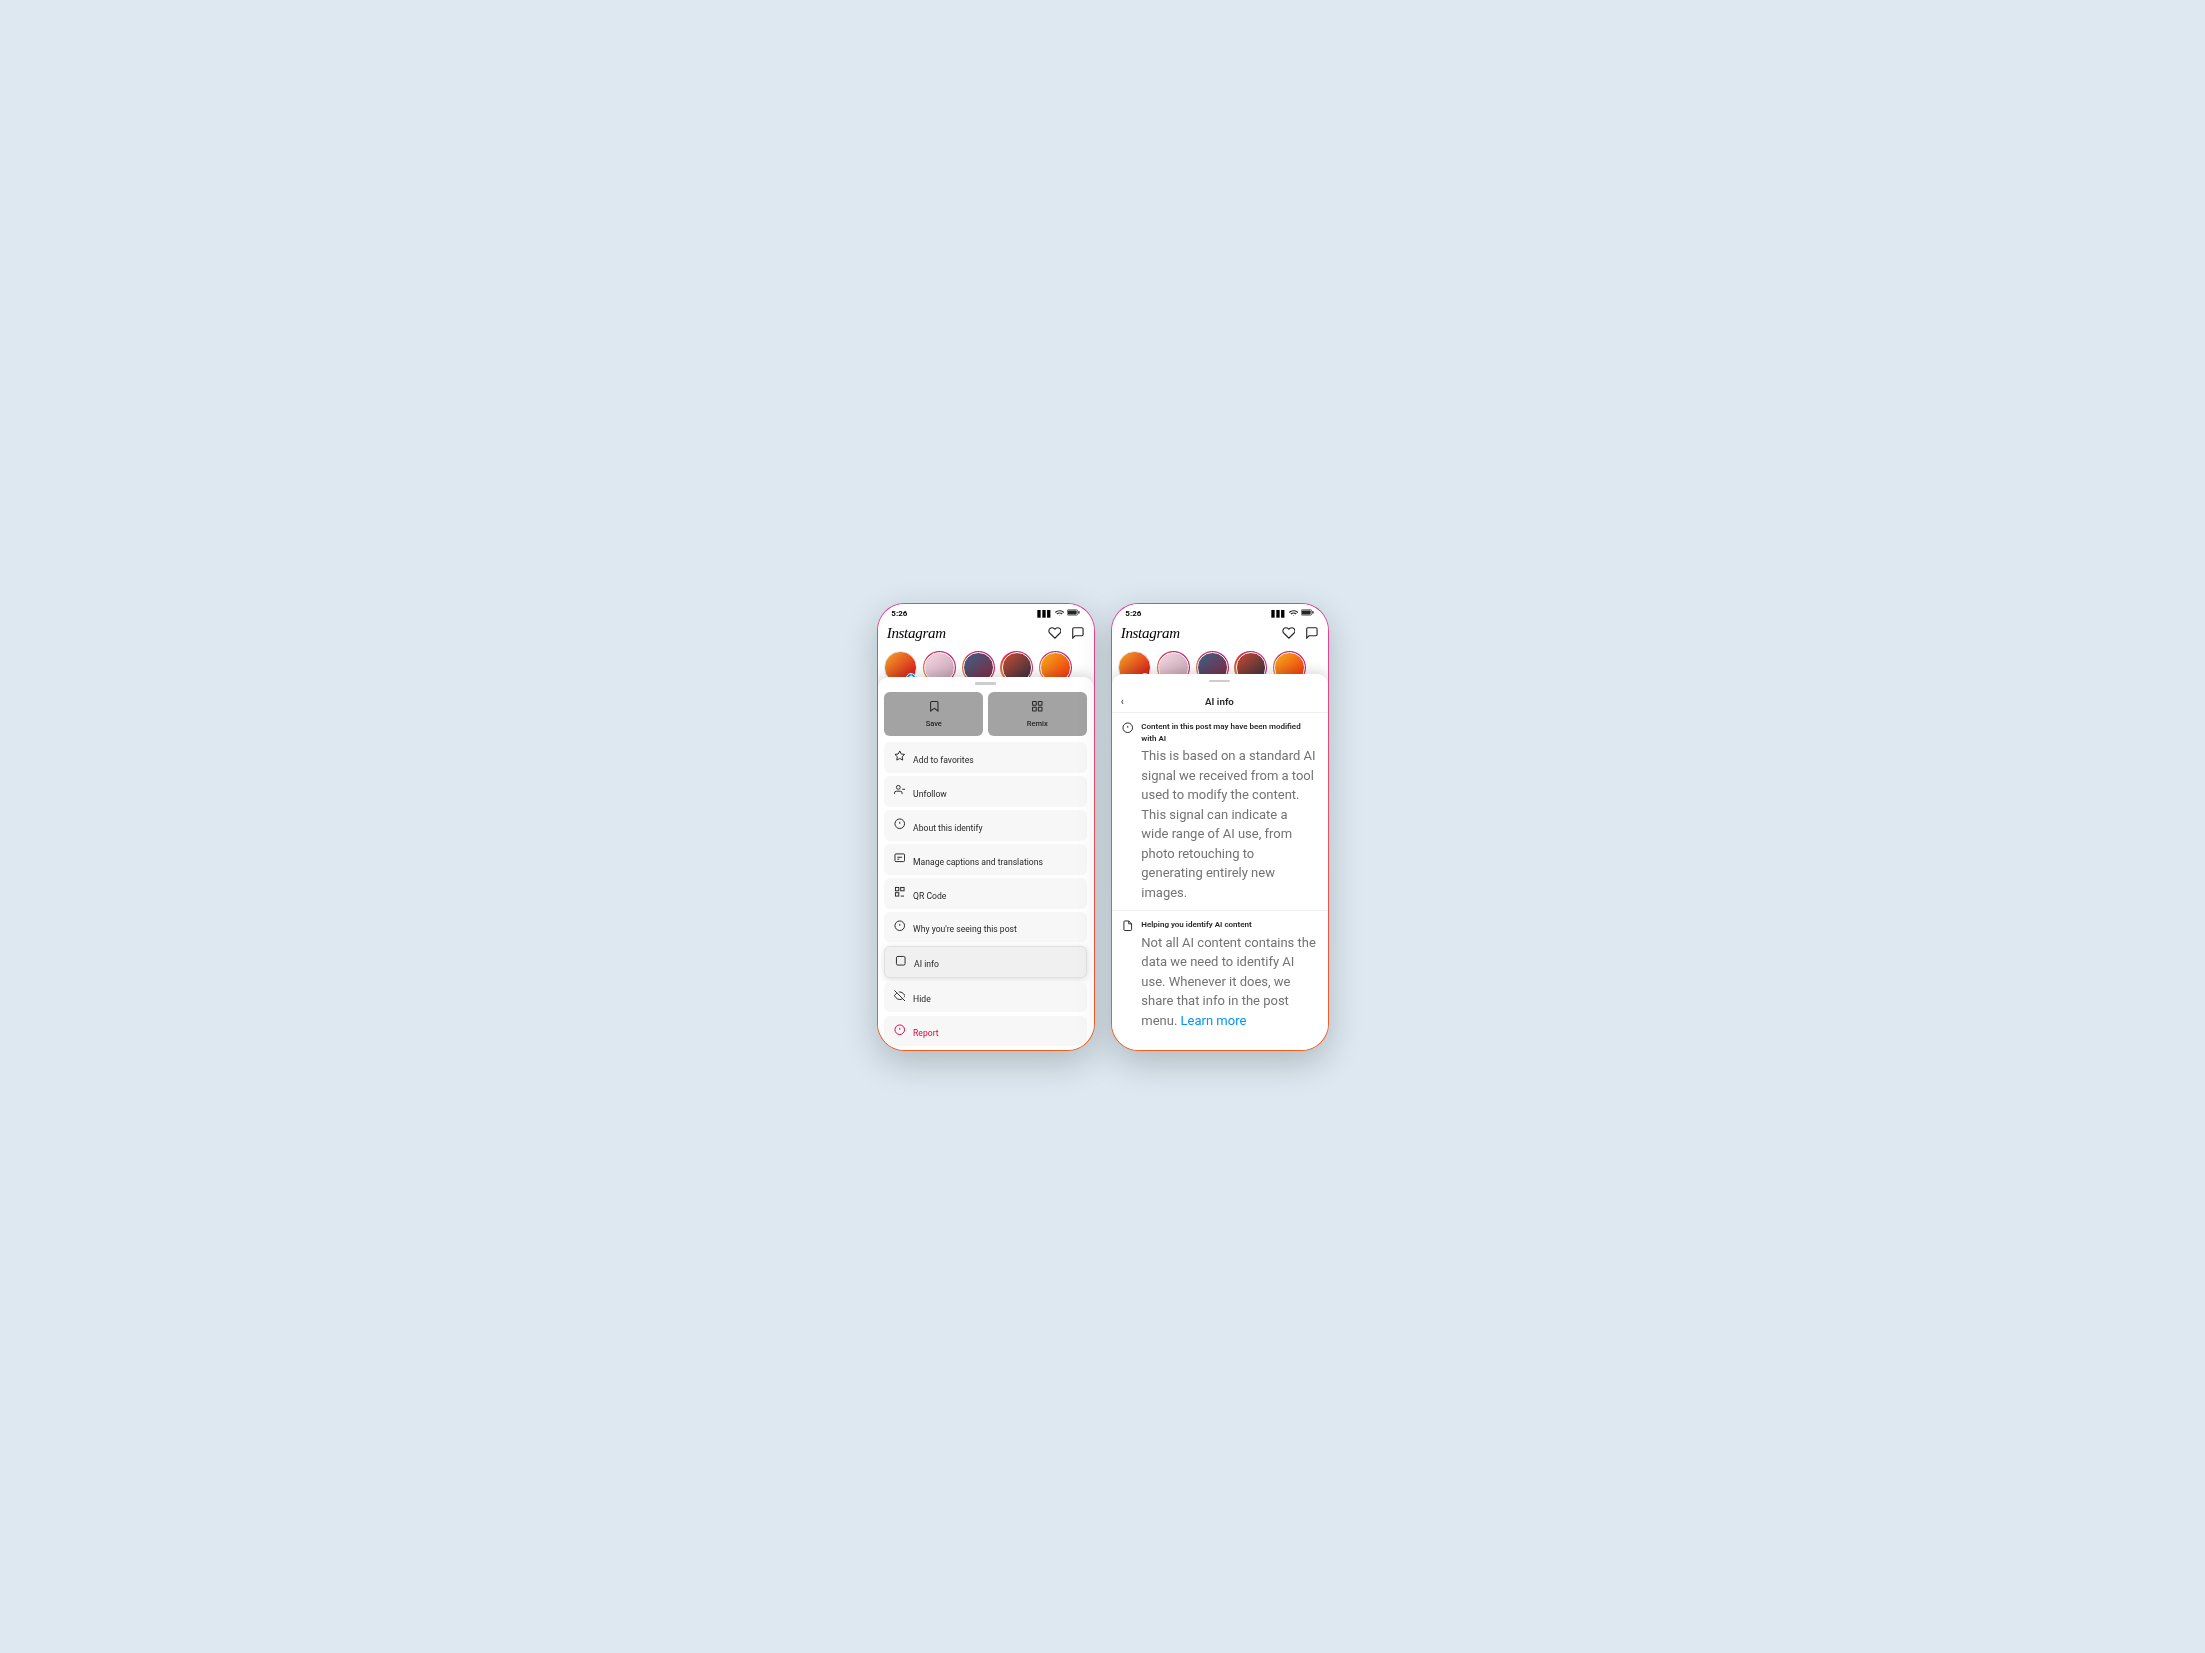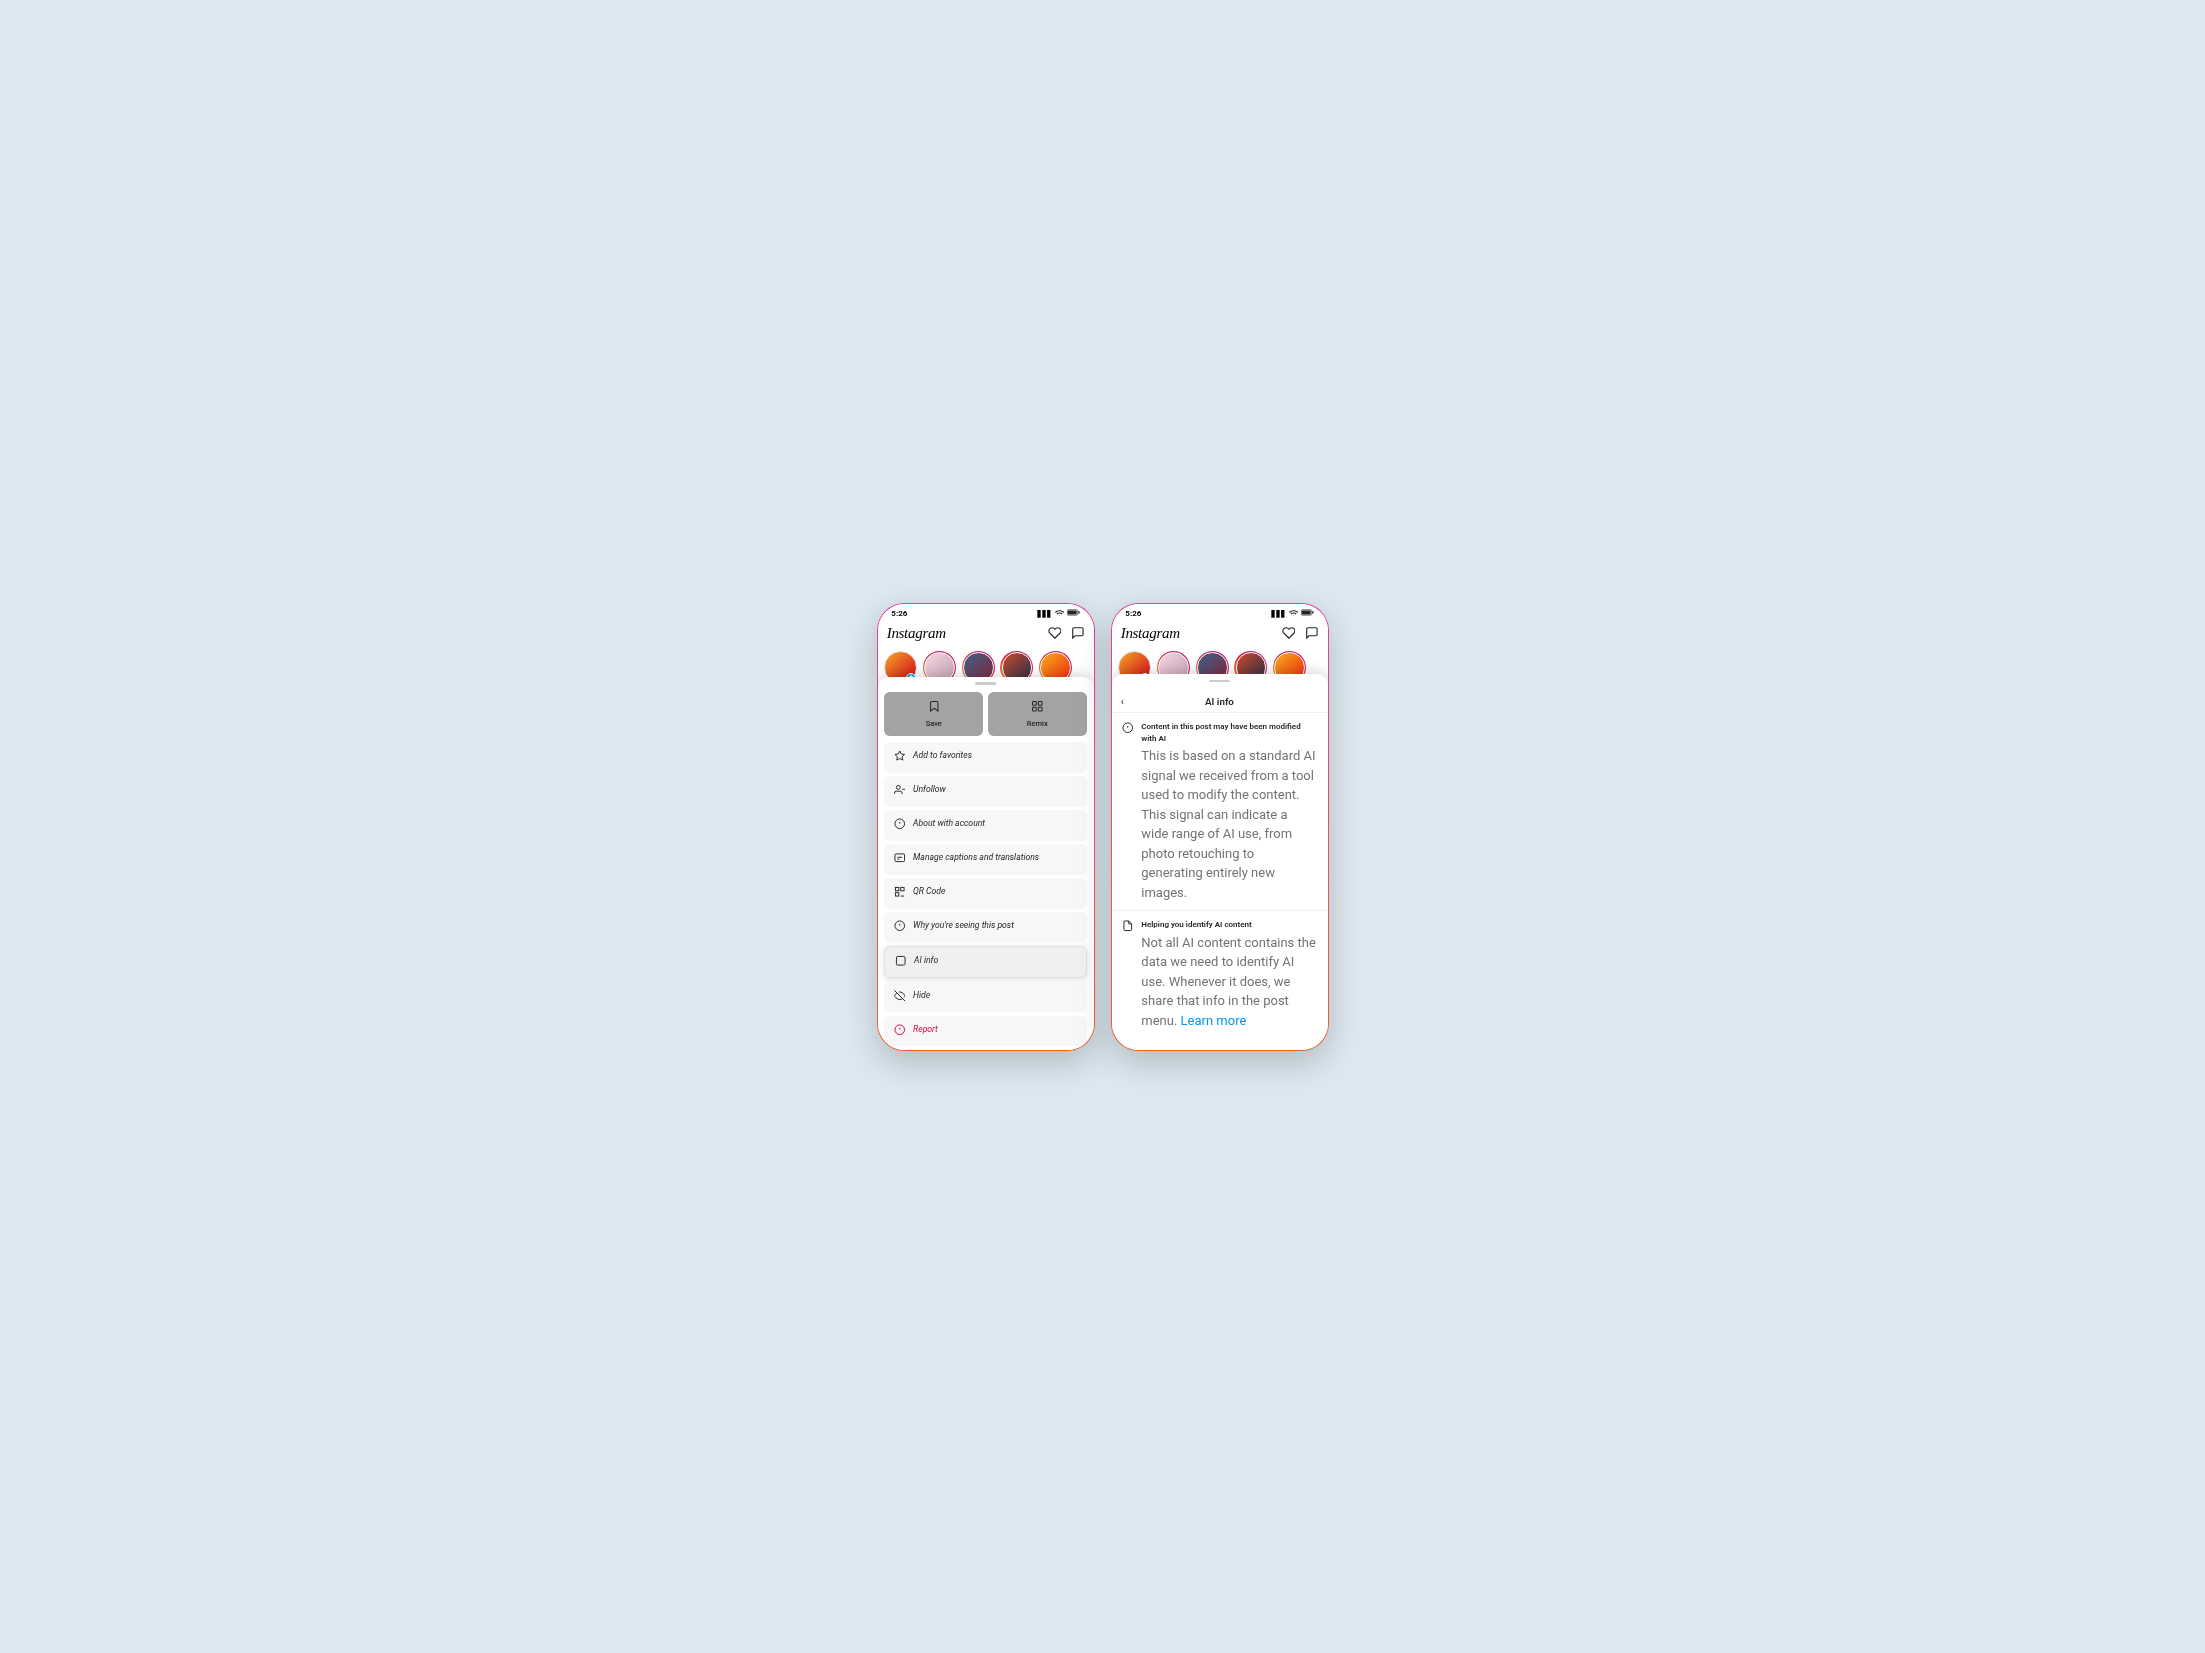--- a/index.html
+++ b/index.html
@@ -233,28 +233,27 @@
     .action-btn-icon { font-size: 11.5px; }
     .action-btn-label { font-size: 7.5px; font-weight: 500; color: #262626; }
 
     
     .menu-list {
       padding: 0 6.9px;
     }
 
     .menu-item {
       display: flex;
-      align-items: flex-start;
+      align-items: flex-end;
       gap: 8px;
       padding: 8px 9.2px;
       background: #f7f7f7;
       border-radius: 5.7px;
       margin-bottom: 3.4px;
       cursor: pointer;
-      font-style: italic;
     }
 
     .menu-item-icon { font-size: 10.3px; color: #262626; flex-shrink: 0; }
     .menu-item-label { font-size: 8.6px; color: #262626; }
     .menu-item-label.red { color: #e0003c; }
 
     
     .menu-item.highlighted {
       background: #f0f0f0;
       box-shadow: 0 1.1px 6.9px rgba(0,0,0,0.12);
@@ -468,21 +467,21 @@
           <span class="menu-item-label">Unfollow</span>
         </div>
         <div class="menu-item">
           <span class="menu-item-icon">
             <svg width="11.5" height="11.5" viewBox="0 0 24 24" fill="none" stroke="#262626" stroke-width="2">
                 <circle cx="12" cy="12" r="10"></circle>
                 <line x1="12" y1="8" x2="12" y2="12"></line>
                 <line x1="12" y1="16" x2="12.01" y2="16"></line>
               </svg>
           </span>
-          <span class="menu-item-label">About with account</span>
+          <span class="menu-item-label">About this identify</span>
         </div>
         <div class="menu-item">
           <span class="menu-item-icon">
             <svg width="11.5" height="11.5" viewBox="0 0 24 24" fill="none" stroke="#262626" stroke-width="2">
                 <rect x="2" y="4" width="20" height="16" rx="2"></rect>
                 <path d="M7 15h4m-4-4h10"></path>
               </svg>
           </span>
           <span class="menu-item-label">Manage captions and translations</span>
         </div>

